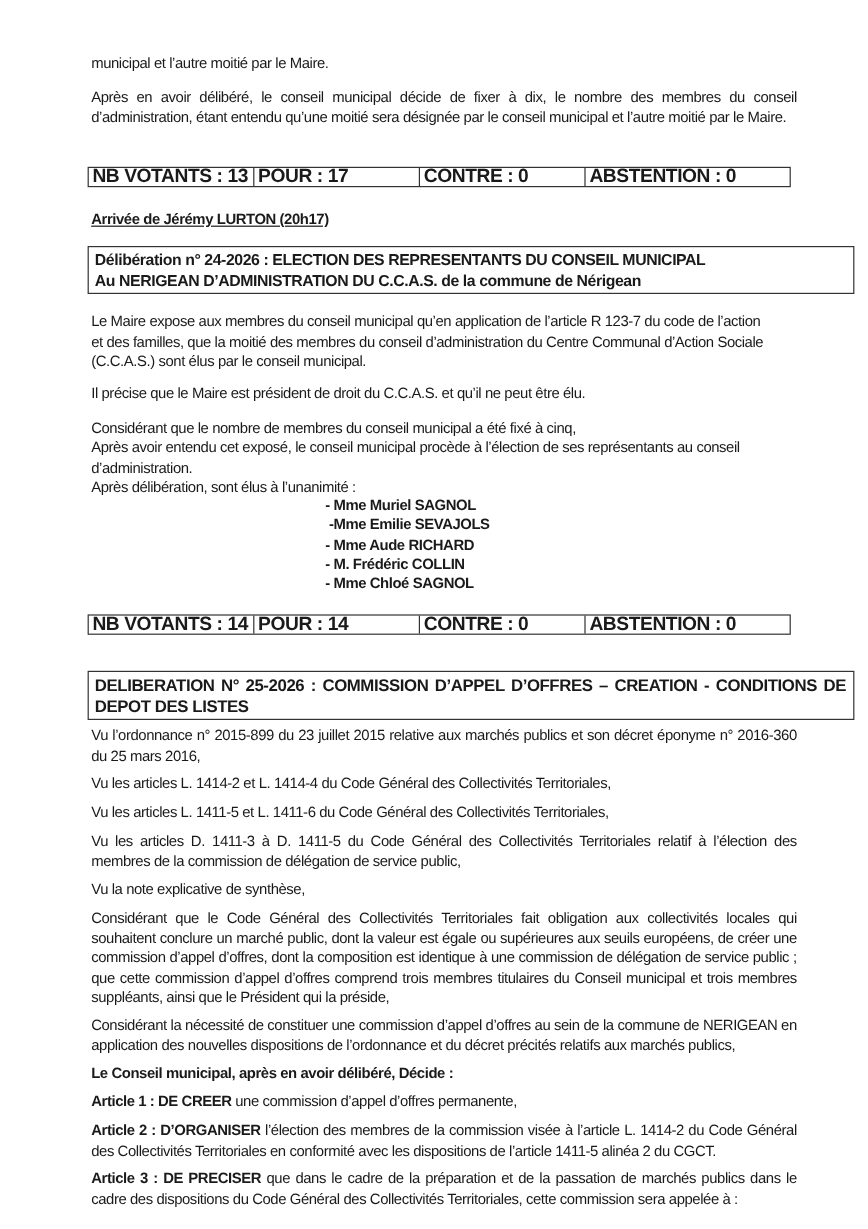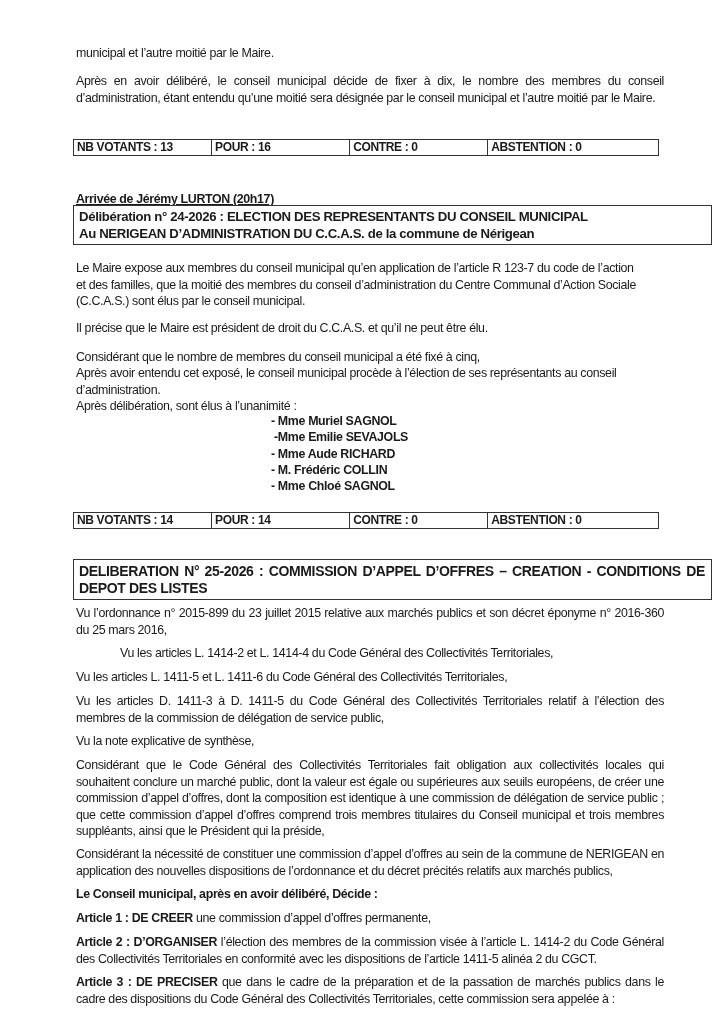--- a/index.html
+++ b/index.html
@@ -7,26 +7,26 @@
     width: 723px; height: 1024px; overflow: hidden; position: relative;
     font-family: "Liberation Sans", sans-serif;
     color: #1a1a1a;
     font-size: 12.4px;
     letter-spacing: -0.35px;
   }
   .page { position: absolute; left: 0; top: 0; width: 723px; height: 1024px; }
   .p { position: absolute; left: 76px; width: 588px; line-height: 16.5px; margin: 0; }
   .just { text-align: justify; text-align-last: left; }
   .b { font-weight: bold; }
-  .u { text-decoration: underline; margin-top: 16px; }
+  .u { text-decoration: underline; }
 
   .vote-table {
     position: absolute; left: 73px; width: 586px; height: 17px;
     border: 1px solid #333; display: flex; box-sizing: border-box;
-    font-weight: bold; font-size: 12px;
+    font-weight: bold; font-size: 16px;
   }
   .vote-table .cell {
     flex: 1; border-right: 1px solid #333; padding: 0 3px; line-height: 15px;
     box-sizing: border-box; white-space: nowrap;
   }
   .vote-table .cell:last-child { border-right: none; flex: 1.25; }
 
   .delib-box {
     position: absolute; left: 73px; width: 639px; border: 1px solid #333;
     box-sizing: border-box; padding: 2px 6px 2px 5px; font-weight: bold;
@@ -39,21 +39,21 @@
 <body>
 
 <div class="page">
 
   <p class="p" style="top:45px;">municipal et l’autre moitié par le Maire.</p>
 
   <p class="p just" style="top:73px;">Après en avoir délibéré, le conseil municipal décide de fixer à dix, le nombre des membres du conseil d’administration, étant entendu qu’une moitié sera désignée par le conseil municipal et l’autre moitié par le Maire.</p>
 
   <div class="vote-table" style="top:139px;">
     <div class="cell">NB VOTANTS : 13</div>
-    <div class="cell">POUR : 16</div>
+    <div class="cell">POUR : 17</div>
     <div class="cell">CONTRE : 0</div>
     <div class="cell">ABSTENTION : 0</div>
   </div>
 
   <p class="p b u" style="top:175px;">Arrivée de Jérémy LURTON (20h17)</p>
 
   <div class="delib-box" style="top:205px;">
     <div>Délibération n° 24-2026 : ELECTION DES REPRESENTANTS DU CONSEIL MUNICIPAL</div>
     <div>Au NERIGEAN D’ADMINISTRATION DU C.C.A.S. de la commune de Nérigean</div>
   </div>
@@ -77,21 +77,21 @@
   <div class="vote-table" style="top:512px;">
     <div class="cell">NB VOTANTS : 14</div>
     <div class="cell">POUR : 14</div>
     <div class="cell">CONTRE : 0</div>
     <div class="cell">ABSTENTION : 0</div>
   </div>
 
   <div class="delib-box just" style="top:559px; font-size:14px; padding-top:3px; padding-bottom:2px;">DELIBERATION N° 25-2026 : COMMISSION D’APPEL D’OFFRES – CREATION - CONDITIONS DE DEPOT DES LISTES</div>
 
   <p class="p just" style="top:605px;">Vu l’ordonnance n° 2015-899 du 23 juillet 2015 relative aux marchés publics et son décret éponyme n° 2016-360 du 25 mars 2016,</p>
-  <p class="p" style="top:645px;margin-left:44px;">Vu les articles L. 1414-2 et L. 1414-4 du Code Général des Collectivités Territoriales,</p>
+  <p class="p" style="top:645px;">Vu les articles L. 1414-2 et L. 1414-4 du Code Général des Collectivités Territoriales,</p>
   <p class="p" style="top:669px;">Vu les articles L. 1411-5 et L. 1411-6 du Code Général des Collectivités Territoriales,</p>
   <p class="p just" style="top:693px;">Vu les articles D. 1411-3 à D. 1411-5 du Code Général des Collectivités Territoriales relatif à l’élection des membres de la commission de délégation de service public,</p>
   <p class="p" style="top:733px;">Vu la note explicative de synthèse,</p>
   <p class="p just" style="top:757px;">Considérant que le Code Général des Collectivités Territoriales fait obligation aux collectivités locales qui souhaitent conclure un marché public, dont la valeur est égale ou supérieures aux seuils européens, de créer une commission d’appel d’offres, dont la composition est identique à une commission de délégation de service public ; que cette commission d’appel d’offres comprend trois membres titulaires du Conseil municipal et trois membres suppléants, ainsi que le Président qui la préside,</p>
   <p class="p just" style="top:846px;">Considérant la nécessité de constituer une commission d’appel d’offres au sein de la commune de NERIGEAN en application des nouvelles dispositions de l’ordonnance et du décret précités relatifs aux marchés publics,</p>
   <p class="p b" style="top:886px;">Le Conseil municipal, après en avoir délibéré, Décide :</p>
 
   <p class="p" style="top:910px;"><span class="b">Article 1 : DE CREER</span><span> une commission d’appel d’offres permanente,</span></p>
 
   <p class="p just" style="top:934px;"><span class="b">Article 2 : D’ORGANISER</span><span> l’élection des membres de la commission visée à l’article L. 1414-2 du Code Général des Collectivités Territoriales en conformité avec les dispositions de l’article 1411-5 alinéa 2 du CGCT.</span></p>

